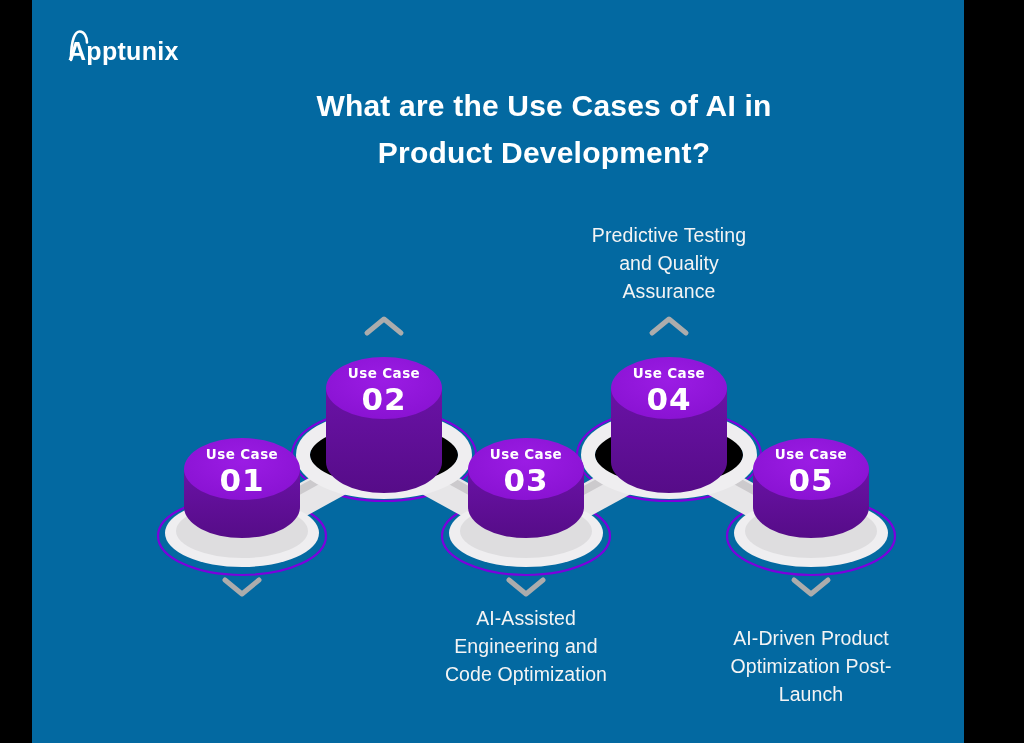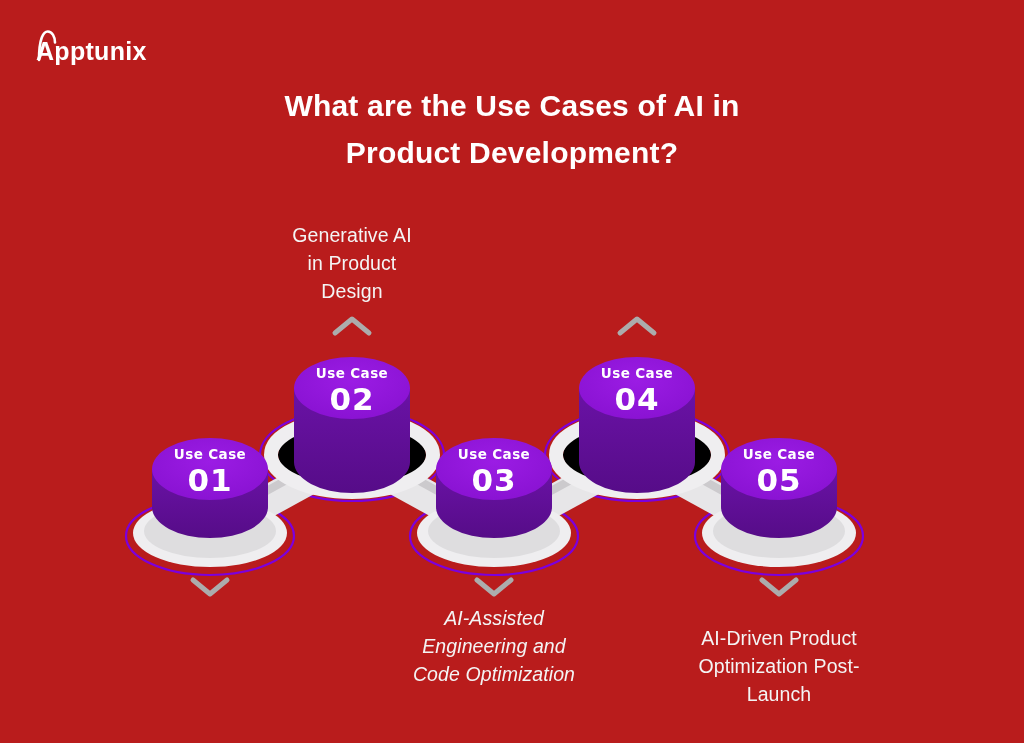--- a/index.html
+++ b/index.html
@@ -1,23 +1,24 @@
 <!DOCTYPE html>
 <html><head>
 <meta charset="utf-8">
 <style>
   * { margin: 0; padding: 0; box-sizing: border-box; }
   html, body { background: #000; }
   .canvas {
     position: relative;
-    width: 1024px;
+    width: 932px;
     height: 743px;
-    background: #b91c1c;
+    background: #0369a1;
     overflow: hidden;
     font-family: "Liberation Sans", sans-serif;
+    margin-left: 32px;
   }
   .logo {
     position: absolute;
     top: 27px;
     left: 34px;
   }
   .title {
     position: absolute;
     top: 82px;
     left: 0;
@@ -173,23 +174,23 @@
 
     <g>
       <polyline class="chevron" points="335,333 352,319 369,333"></polyline>
       <polyline class="chevron" points="620,333 637,319 654,333"></polyline>
       <polyline class="chevron" points="193,580 210,594 227,580"></polyline>
       <polyline class="chevron" points="477,580 494,594 511,580"></polyline>
       <polyline class="chevron" points="762,580 779,594 796,580"></polyline>
     </g>
   </svg>
 
-  <div class="node-label" style="left: 236px; top: 221px;">Generative AI
-in Product
-Design</div>
-  <div class="node-label" style="left: 378px; top: 604px; font-style: italic;">AI-Assisted
+  <div class="node-label" style="left: 521px; top: 221px;">Predictive Testing
+and Quality
+Assurance</div>
+  <div class="node-label" style="left: 378px; top: 604px;">AI-Assisted
 Engineering and
 Code Optimization</div>
   <div class="node-label" style="left: 663px; top: 624px;">AI-Driven Product
 Optimization Post-
 Launch</div>
 
 </div>
 
 </body></html>

